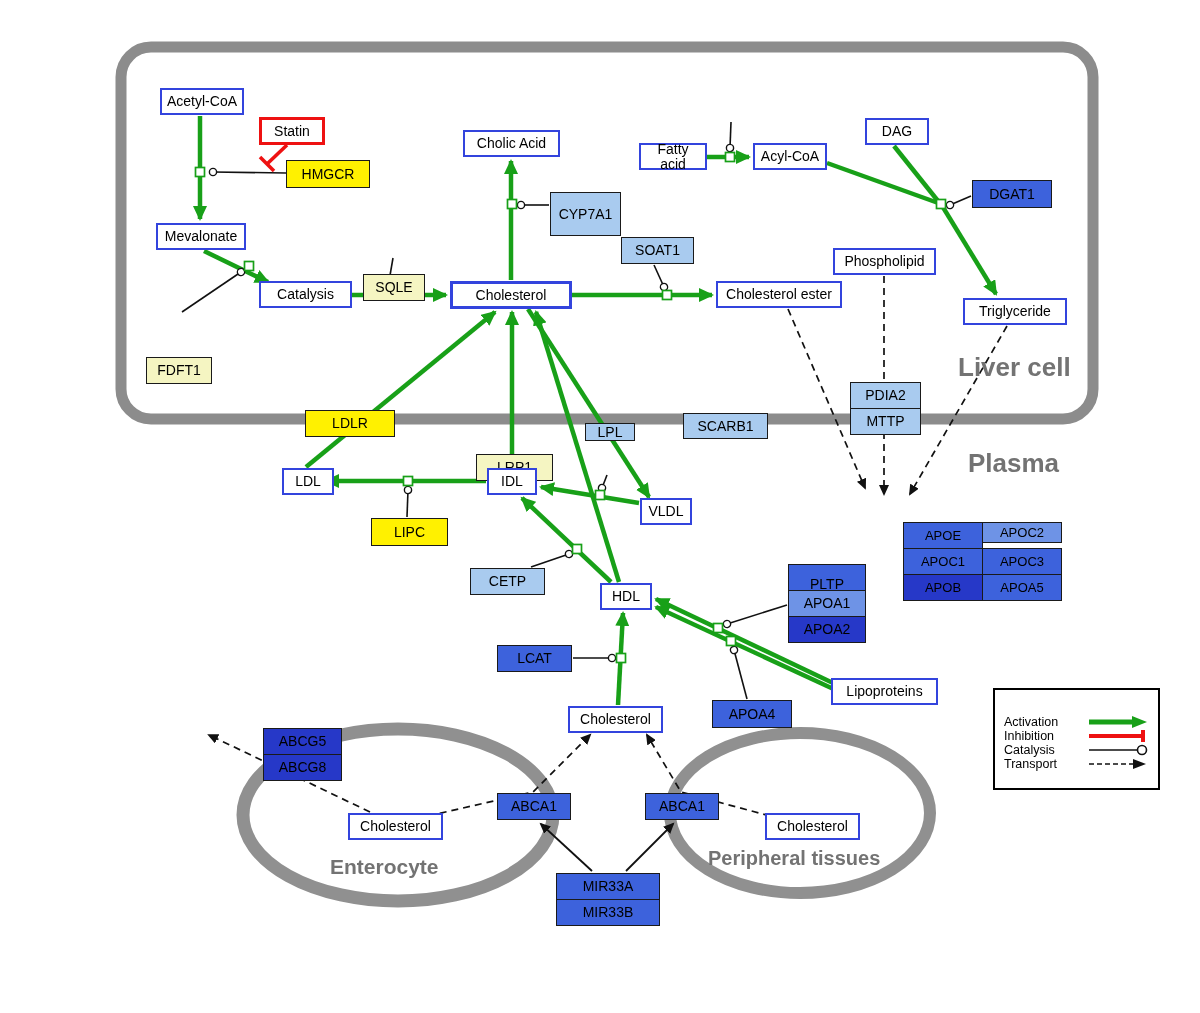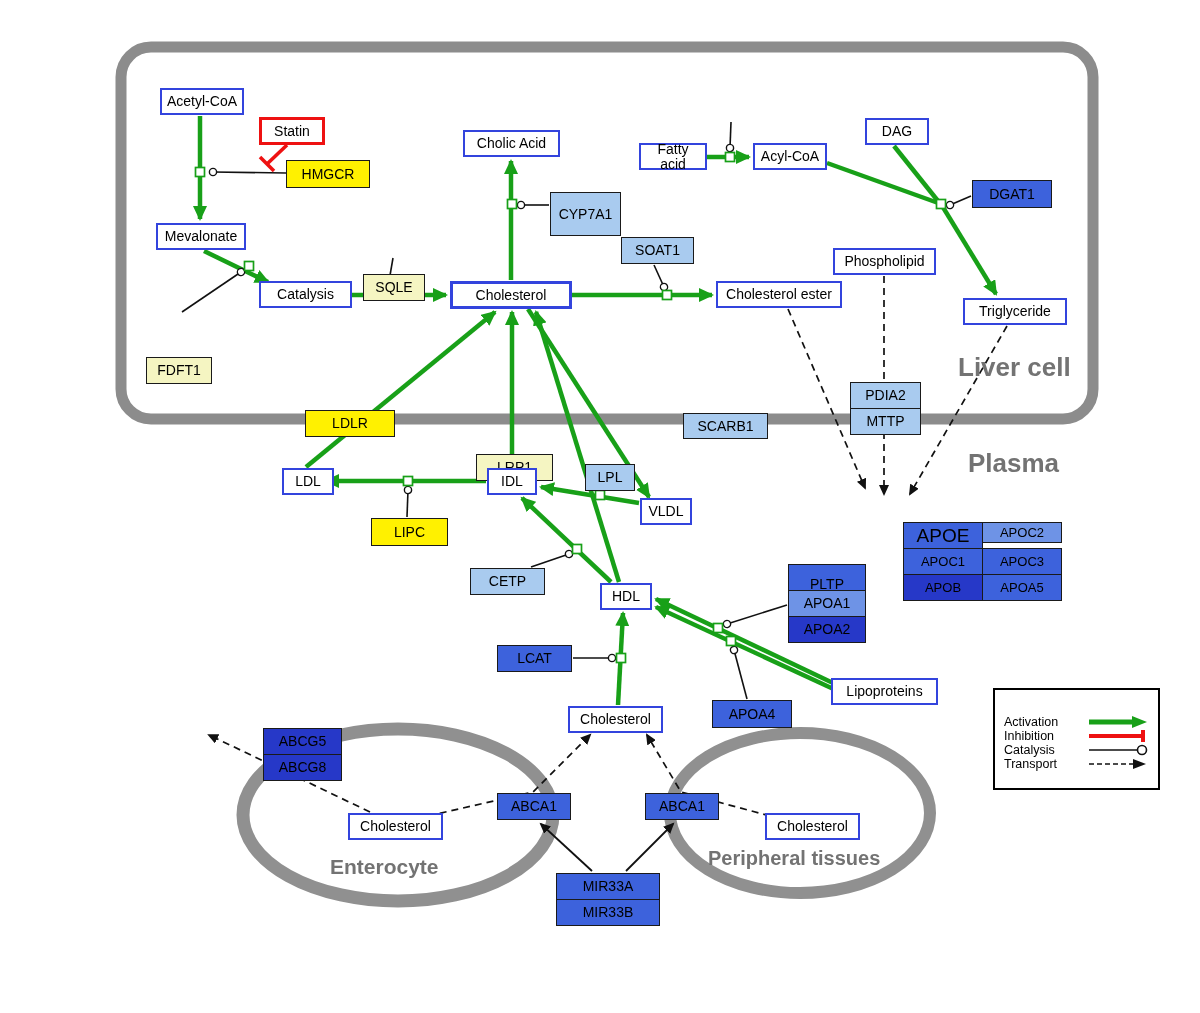--- a/index.html
+++ b/index.html
@@ -147,33 +147,33 @@
   <div class="node metabolite" style="left:963px;top:298px;width:104px;height:27px">Triglyceride</div>
   <div class="node light-blue" style="left:850px;top:382px;width:71px;height:27px">PDIA2</div>
   <div class="node light-blue" style="left:850px;top:408px;width:71px;height:27px">MTTP</div>
 
   <div class="node yellow" style="left:305px;top:410px;width:90px;height:27px">LDLR</div>
   <div class="node pale-yellow" style="left:476px;top:410px;width:77px;height:27px">LRP1</div>
   <div class="node light-blue" style="left:683px;top:413px;width:85px;height:26px">SCARB1</div>
 
   <div class="node metabolite" style="left:282px;top:468px;width:52px;height:27px">LDL</div>
   <div class="node metabolite" style="left:487px;top:468px;width:50px;height:27px">IDL</div>
-  <div class="node light-blue" style="left:585px;top:464px;width:50px;height:27px">LPL</div>
+  <div class="node light-blue" style="left:585px;top:423px;width:50px;height:18px">LPL</div>
   <div class="node metabolite" style="left:640px;top:498px;width:52px;height:27px">VLDL</div>
   <div class="node yellow" style="left:371px;top:518px;width:77px;height:28px">LIPC</div>
   <div class="node light-blue" style="left:470px;top:568px;width:75px;height:27px">CETP</div>
   <div class="node metabolite" style="left:600px;top:583px;width:52px;height:27px">HDL</div>
   <div class="node med-blue" style="left:788px;top:564px;width:78px;height:40px">PLTP</div>
   <div class="node medlight-blue" style="left:788px;top:590px;width:78px;height:27px">APOA1</div>
   <div class="node dark-blue" style="left:788px;top:616px;width:78px;height:27px">APOA2</div>
   <div class="node med-blue" style="left:497px;top:645px;width:75px;height:27px">LCAT</div>
   <div class="node med-blue" style="left:712px;top:700px;width:80px;height:28px">APOA4</div>
   <div class="node metabolite" style="left:831px;top:678px;width:107px;height:27px">Lipoproteins</div>
 
-  <div class="node med-blue" style="left:903px;top:522px;width:80px;height:27px;font-size:19px">APOE</div>
+  <div class="node med-blue" style="left:903px;top:522px;width:80px;height:27px;font-size:13px">APOE</div>
   <div class="node medlight-blue" style="left:982px;top:522px;width:80px;height:21px;font-size:13px">APOC2</div>
   <div class="node med-blue" style="left:903px;top:548px;width:80px;height:27px;font-size:13px">APOC1</div>
   <div class="node med-blue" style="left:982px;top:548px;width:80px;height:27px;font-size:13px">APOC3</div>
   <div class="node dark-blue" style="left:903px;top:574px;width:80px;height:27px;font-size:13px">APOB</div>
   <div class="node med-blue" style="left:982px;top:574px;width:80px;height:27px;font-size:13px">APOA5</div>
 
   <div class="node metabolite" style="left:568px;top:706px;width:95px;height:27px">Cholesterol</div>
   <div class="node dark-blue" style="left:263px;top:728px;width:79px;height:27px">ABCG5</div>
   <div class="node dark-blue" style="left:263px;top:754px;width:79px;height:27px">ABCG8</div>
   <div class="node metabolite" style="left:348px;top:813px;width:95px;height:27px">Cholesterol</div>

